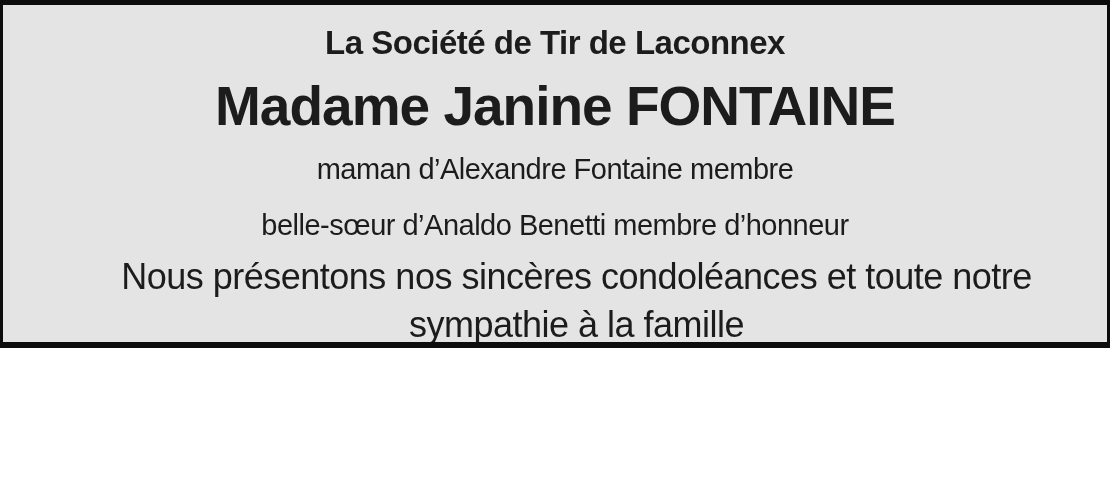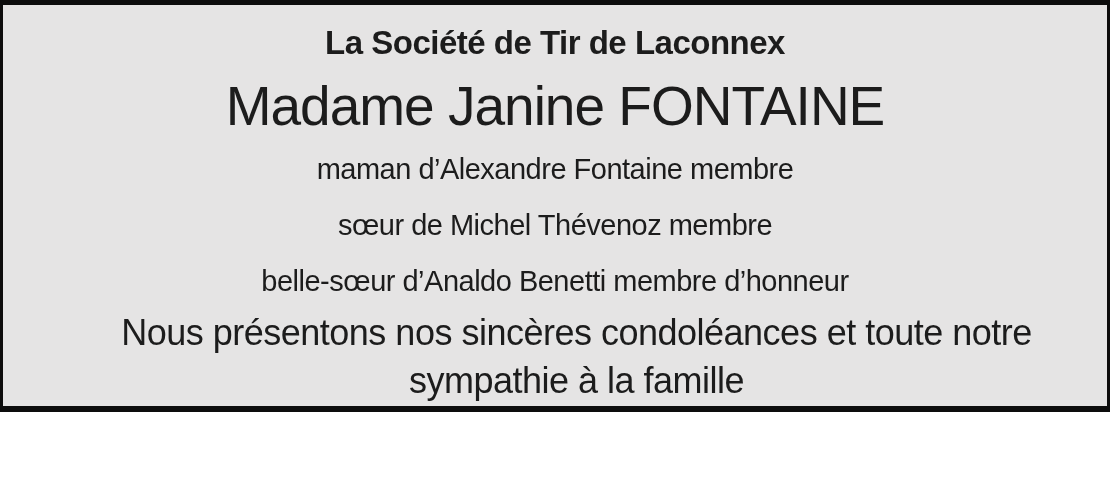--- a/index.html
+++ b/index.html
@@ -3,21 +3,21 @@
 <meta charset="utf-8">
 <style>
   html, body {
     margin: 0;
     padding: 0;
     background: #ffffff;
   }
   .notice {
     box-sizing: border-box;
     width: 1110px;
-    height: 412px;
+    height: 348px;
     background: #e5e4e4;
     border-top: 5px solid #0d0d0d;
     border-bottom: 6px solid #0d0d0d;
     border-left: 3px solid #0d0d0d;
     border-right: 3px solid #0d0d0d;
     padding-top: 10px;
     display: flex;
     flex-direction: column;
     align-items: center;
     font-family: "Liberation Sans", "DejaVu Sans", sans-serif;
@@ -31,21 +31,21 @@
     font-weight: bold;
     line-height: 56px;
     letter-spacing: -0.5px;
   }
   .intro-line {
     font-size: 36px;
     line-height: 58px;
   }
   .deceased-name {
     font-size: 55px;
-    font-weight: normal;
+    font-weight: bold;
     line-height: 70px;
     letter-spacing: -1px;
   }
   .relation-line {
     font-size: 29px;
     line-height: 56px;
   }
   .condolence-line {
     font-size: 36px;
     line-height: 48px;
@@ -53,16 +53,15 @@
     margin-left: 43px;
   }
 </style>
 </head>
 <body>
 
 <div class="notice">
   <div class="org-line">La Société de Tir de Laconnex</div>
   <div class="deceased-name">Madame Janine FONTAINE</div>
   <div class="relation-line">maman d’Alexandre Fontaine membre</div>
-  <div class="relation-line">sœur de Michel Thévenoz membre</div>
   <div class="relation-line">belle-sœur d’Analdo Benetti membre d’honneur</div>
   <div class="condolence-line">Nous présentons nos sincères condoléances et toute notre sympathie à la famille</div>
 </div>
 
 </body></html>

